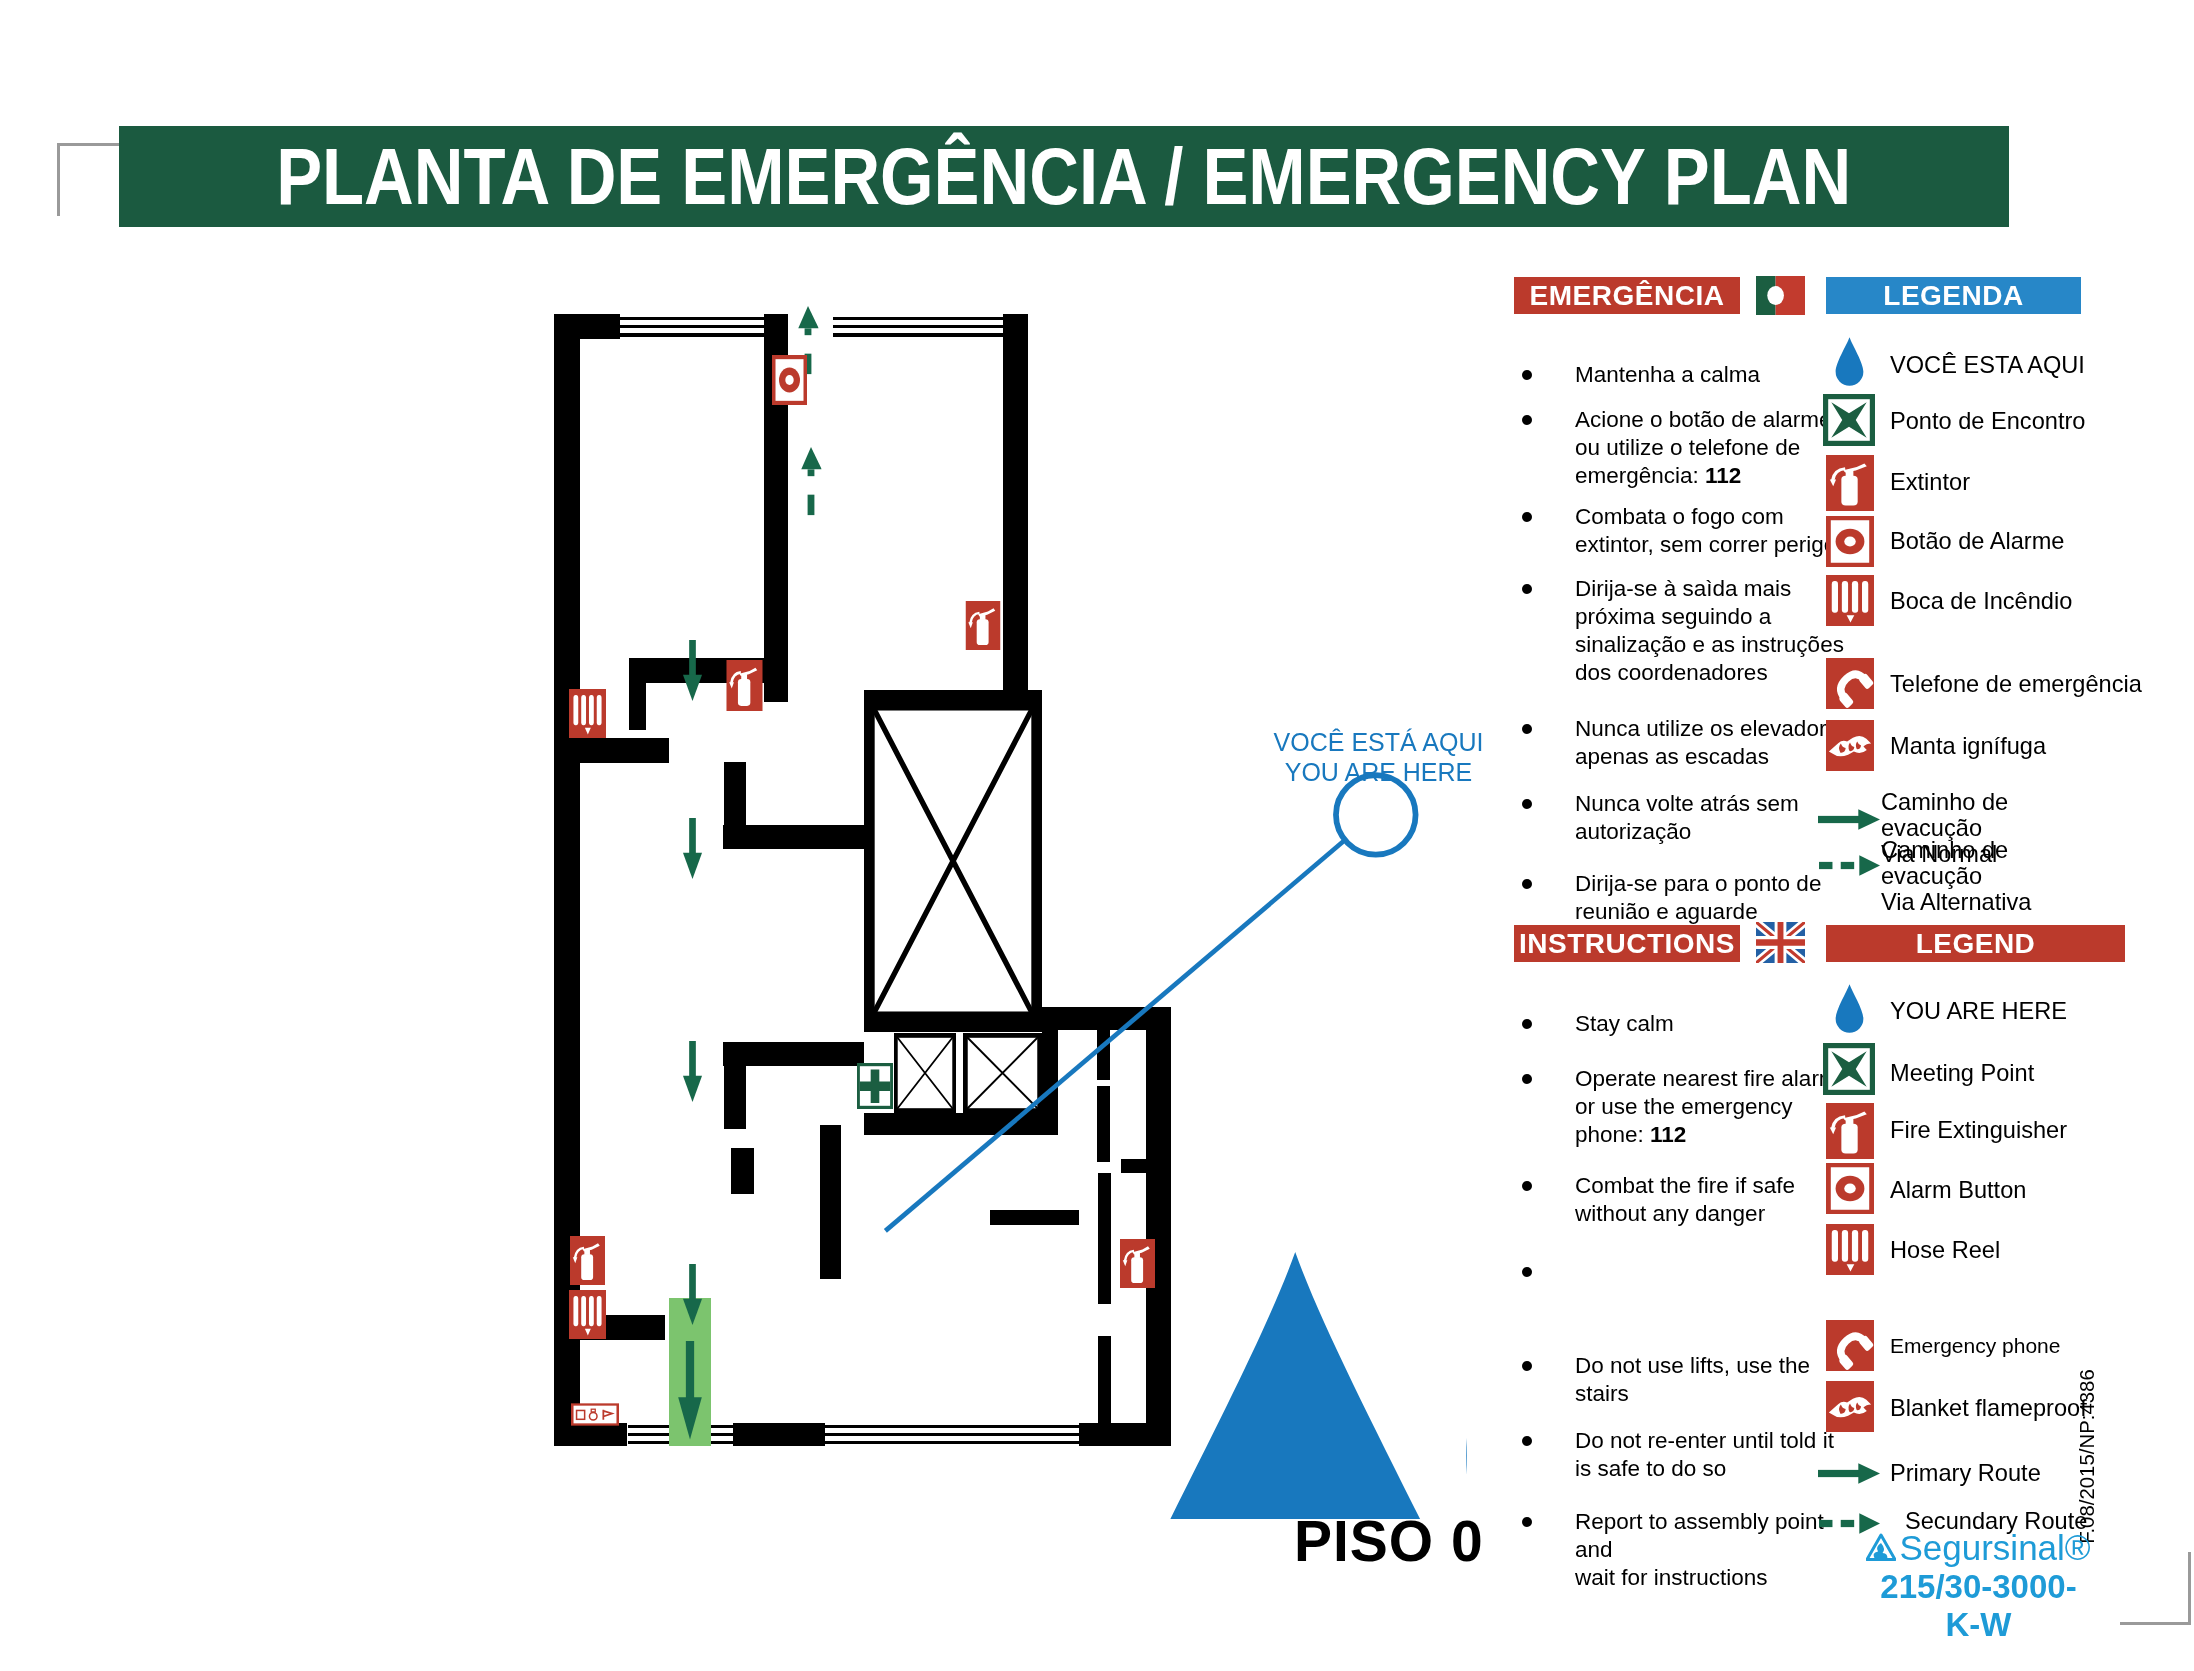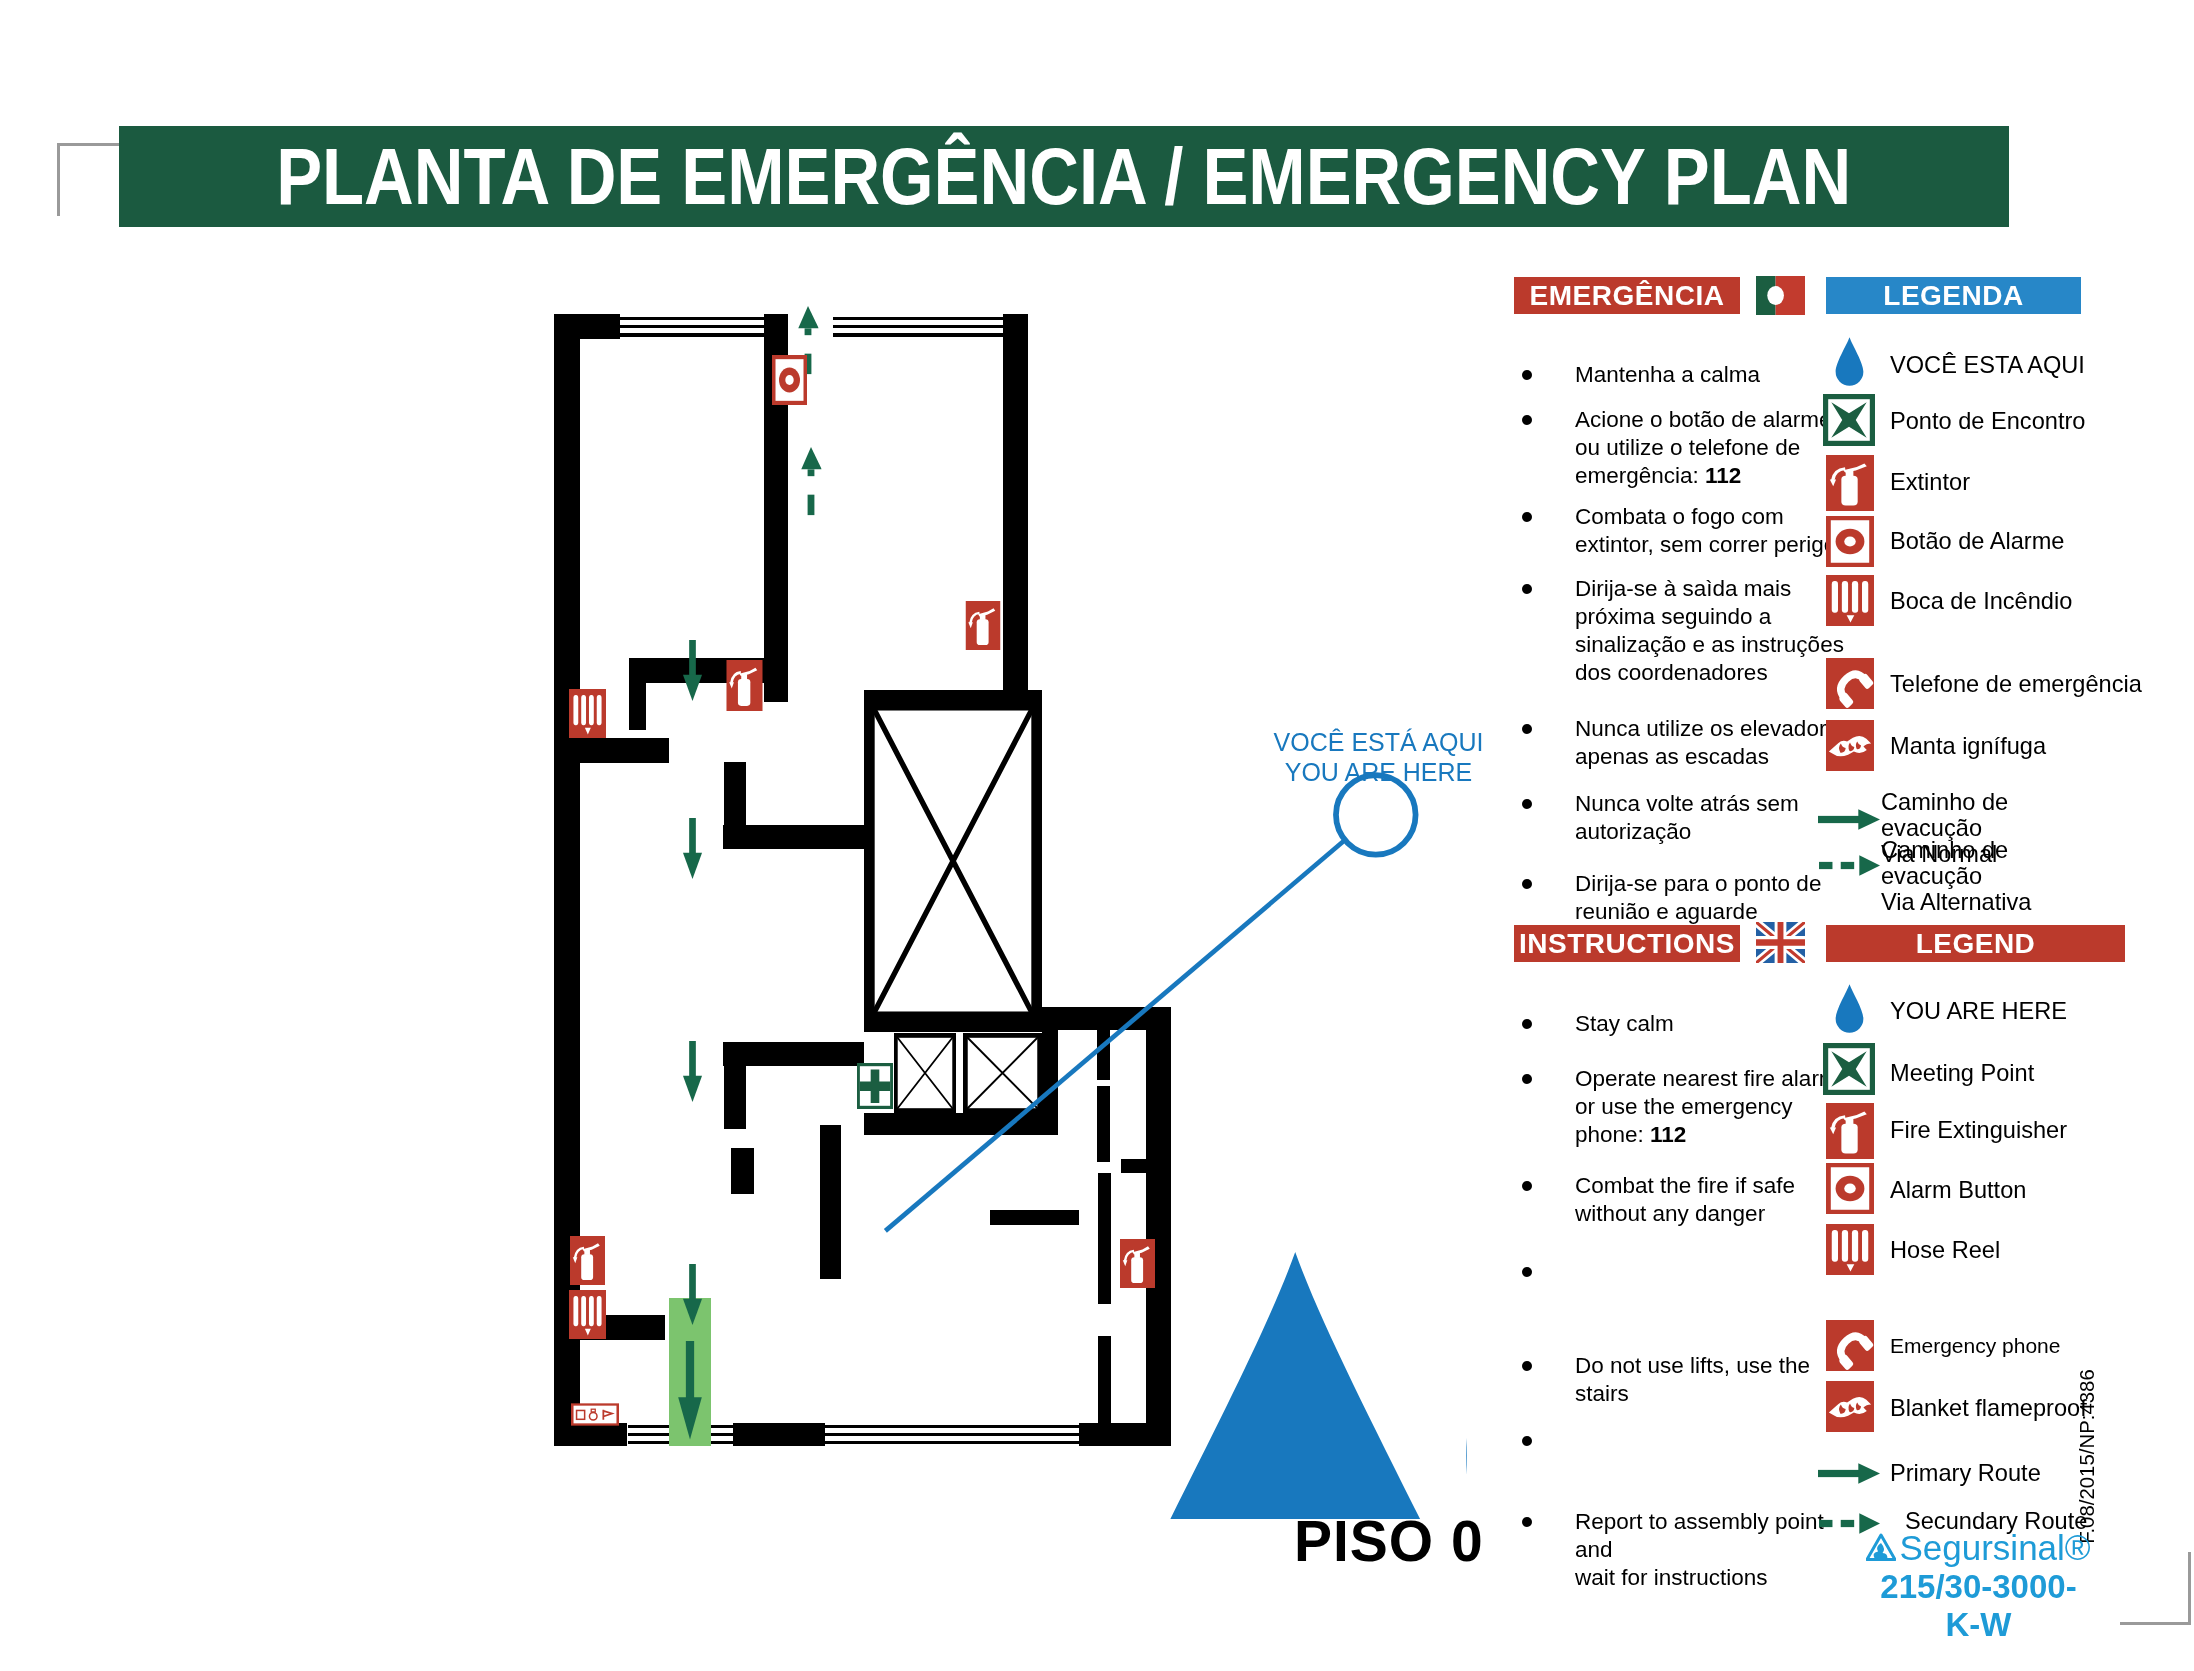--- a/index.html
+++ b/index.html
@@ -377,20 +377,22 @@
 <div class="instr" style="top:1258px">
     <span class="dot"></span>
   </div>
 <div class="instr" style="top:1352px">
     <span class="dot"></span>
     <span class="t"><span>Do not use lifts, use the
 stairs</span><b></b></span>
   </div>
 <div class="instr" style="top:1427px">
     <span class="dot"></span>
+    <span class="t"><span>Do not re-enter until told it
+is safe to do so</span><b></b></span>
   </div>
 <div class="instr" style="top:1508px">
     <span class="dot"></span>
     <span class="t"><span>Report to assembly point and
 wait for instructions</span><b></b></span>
   </div>
 
 <svg class="ic" style="left:1832px;top:983px;width:35px;height:52px" viewBox="0 0 60 90">
     <use href="#sym-drop"></use>
   </svg>

